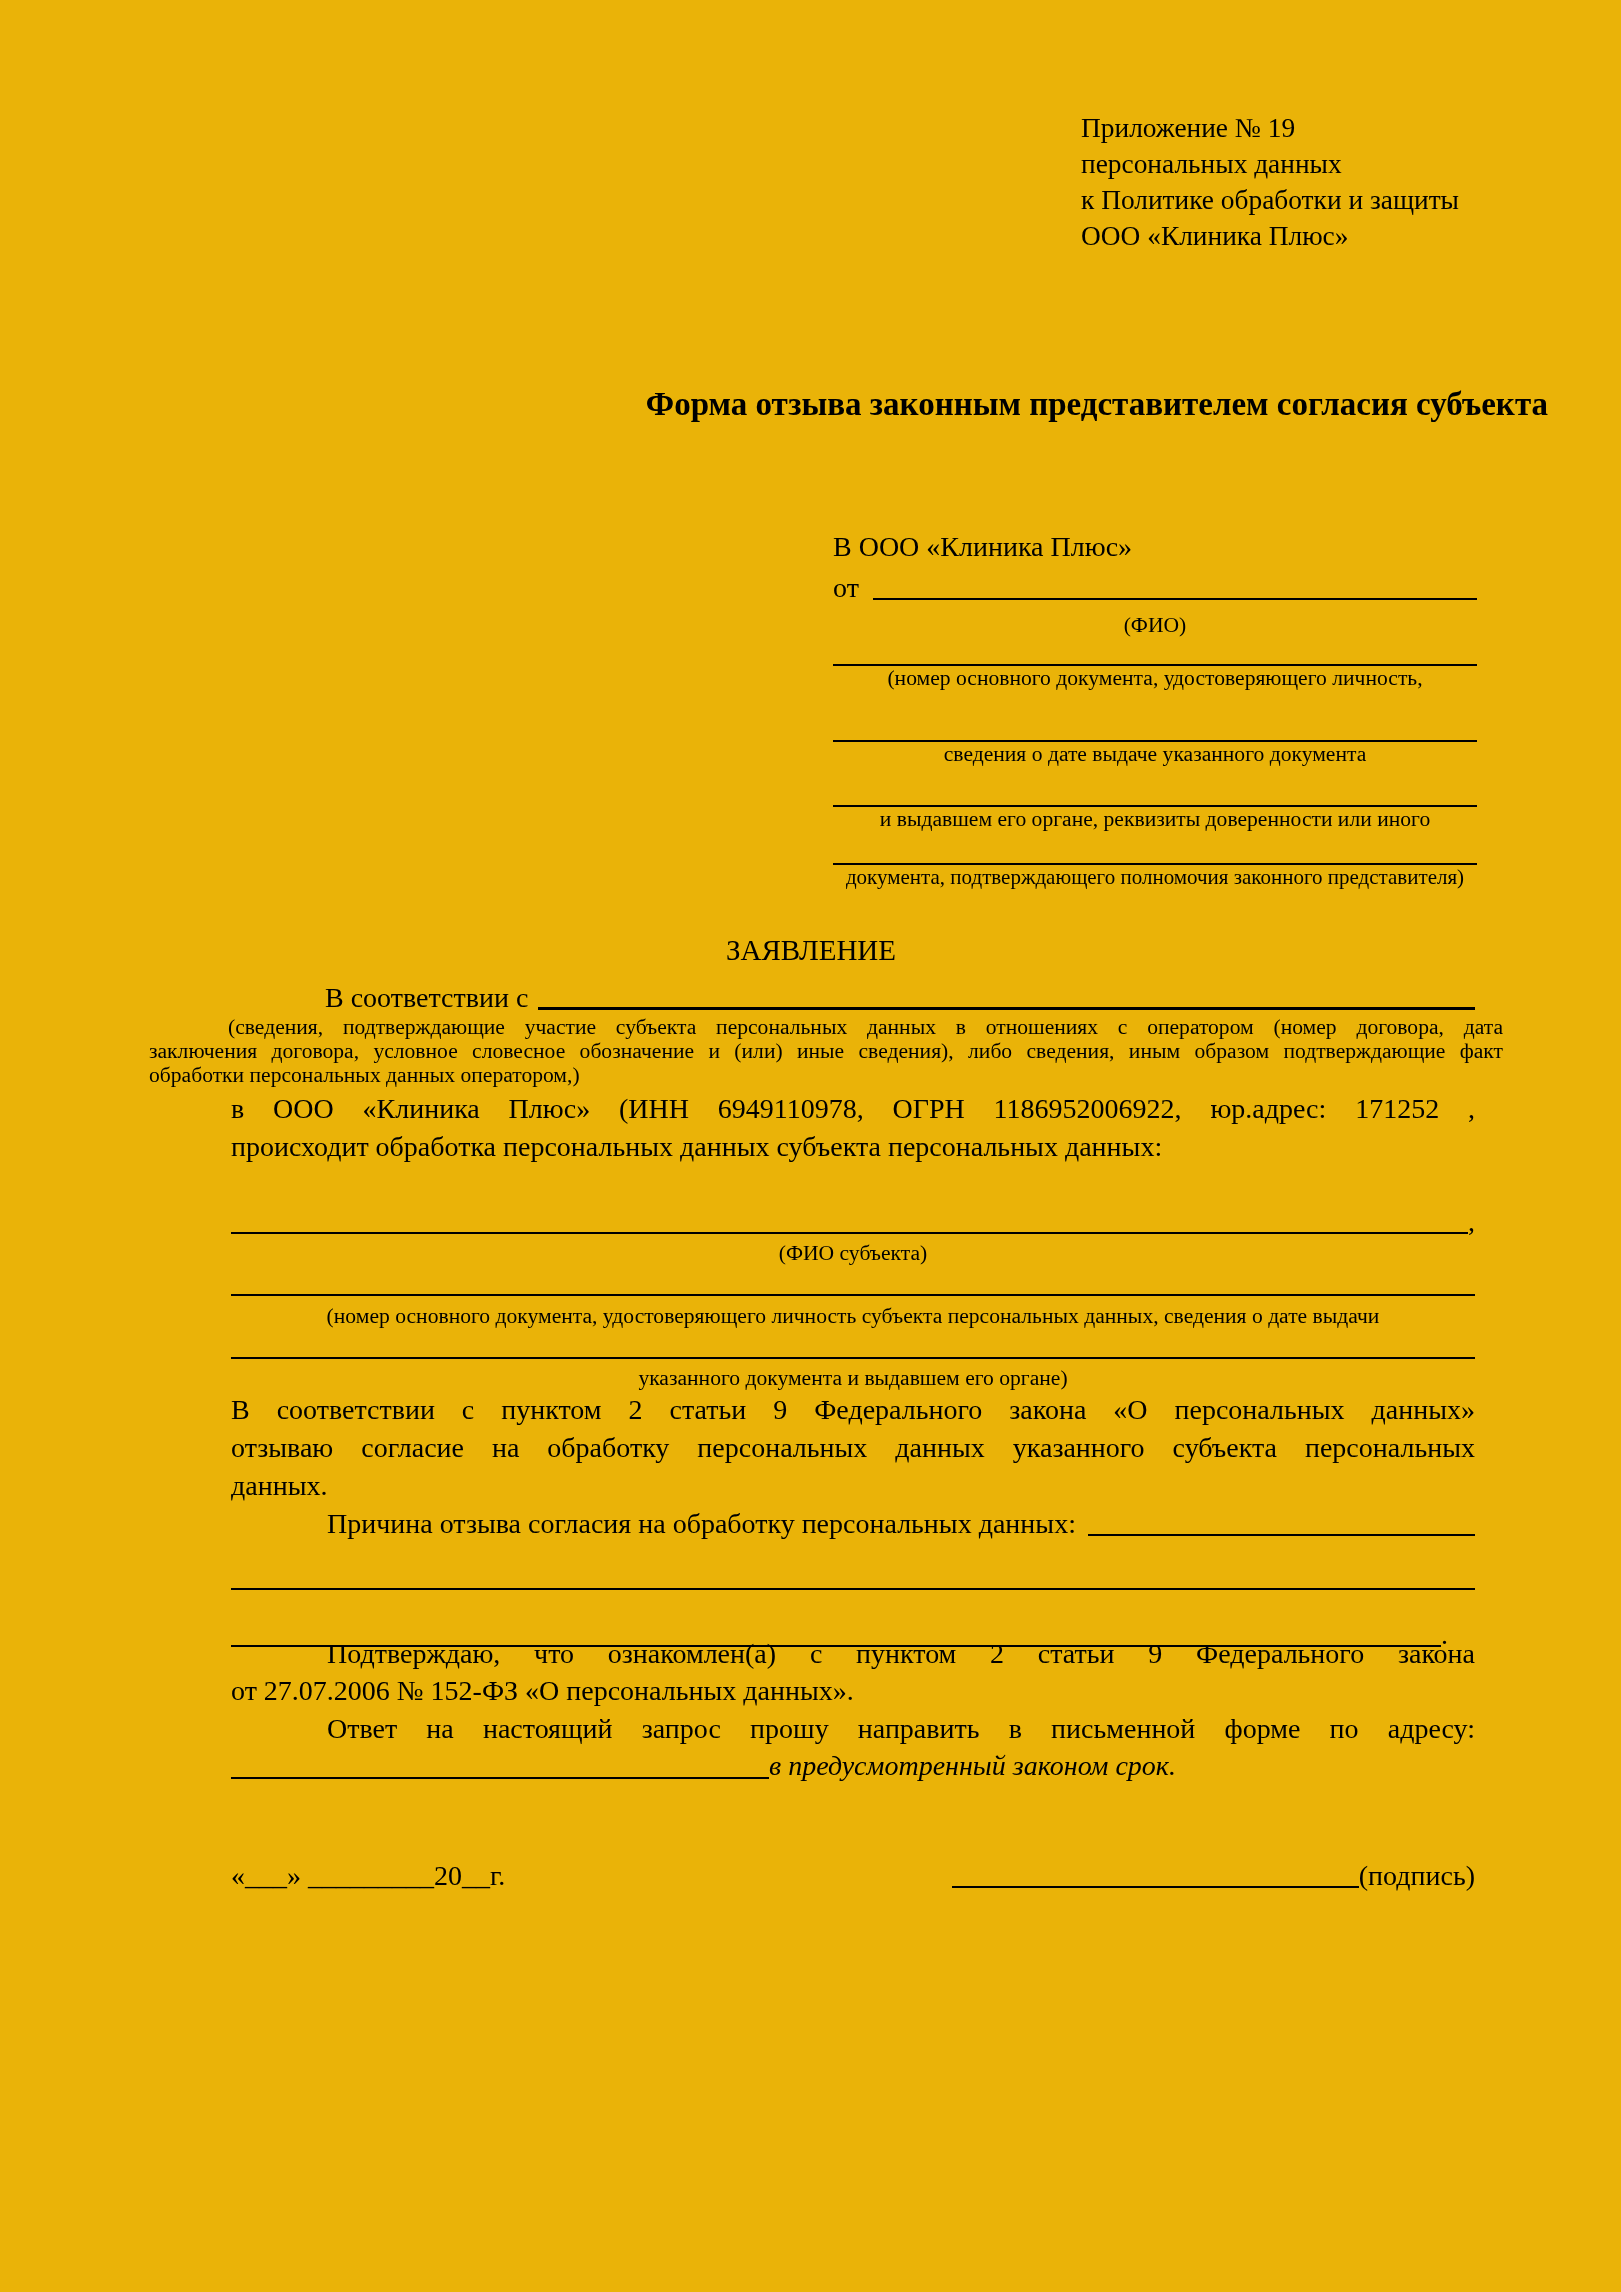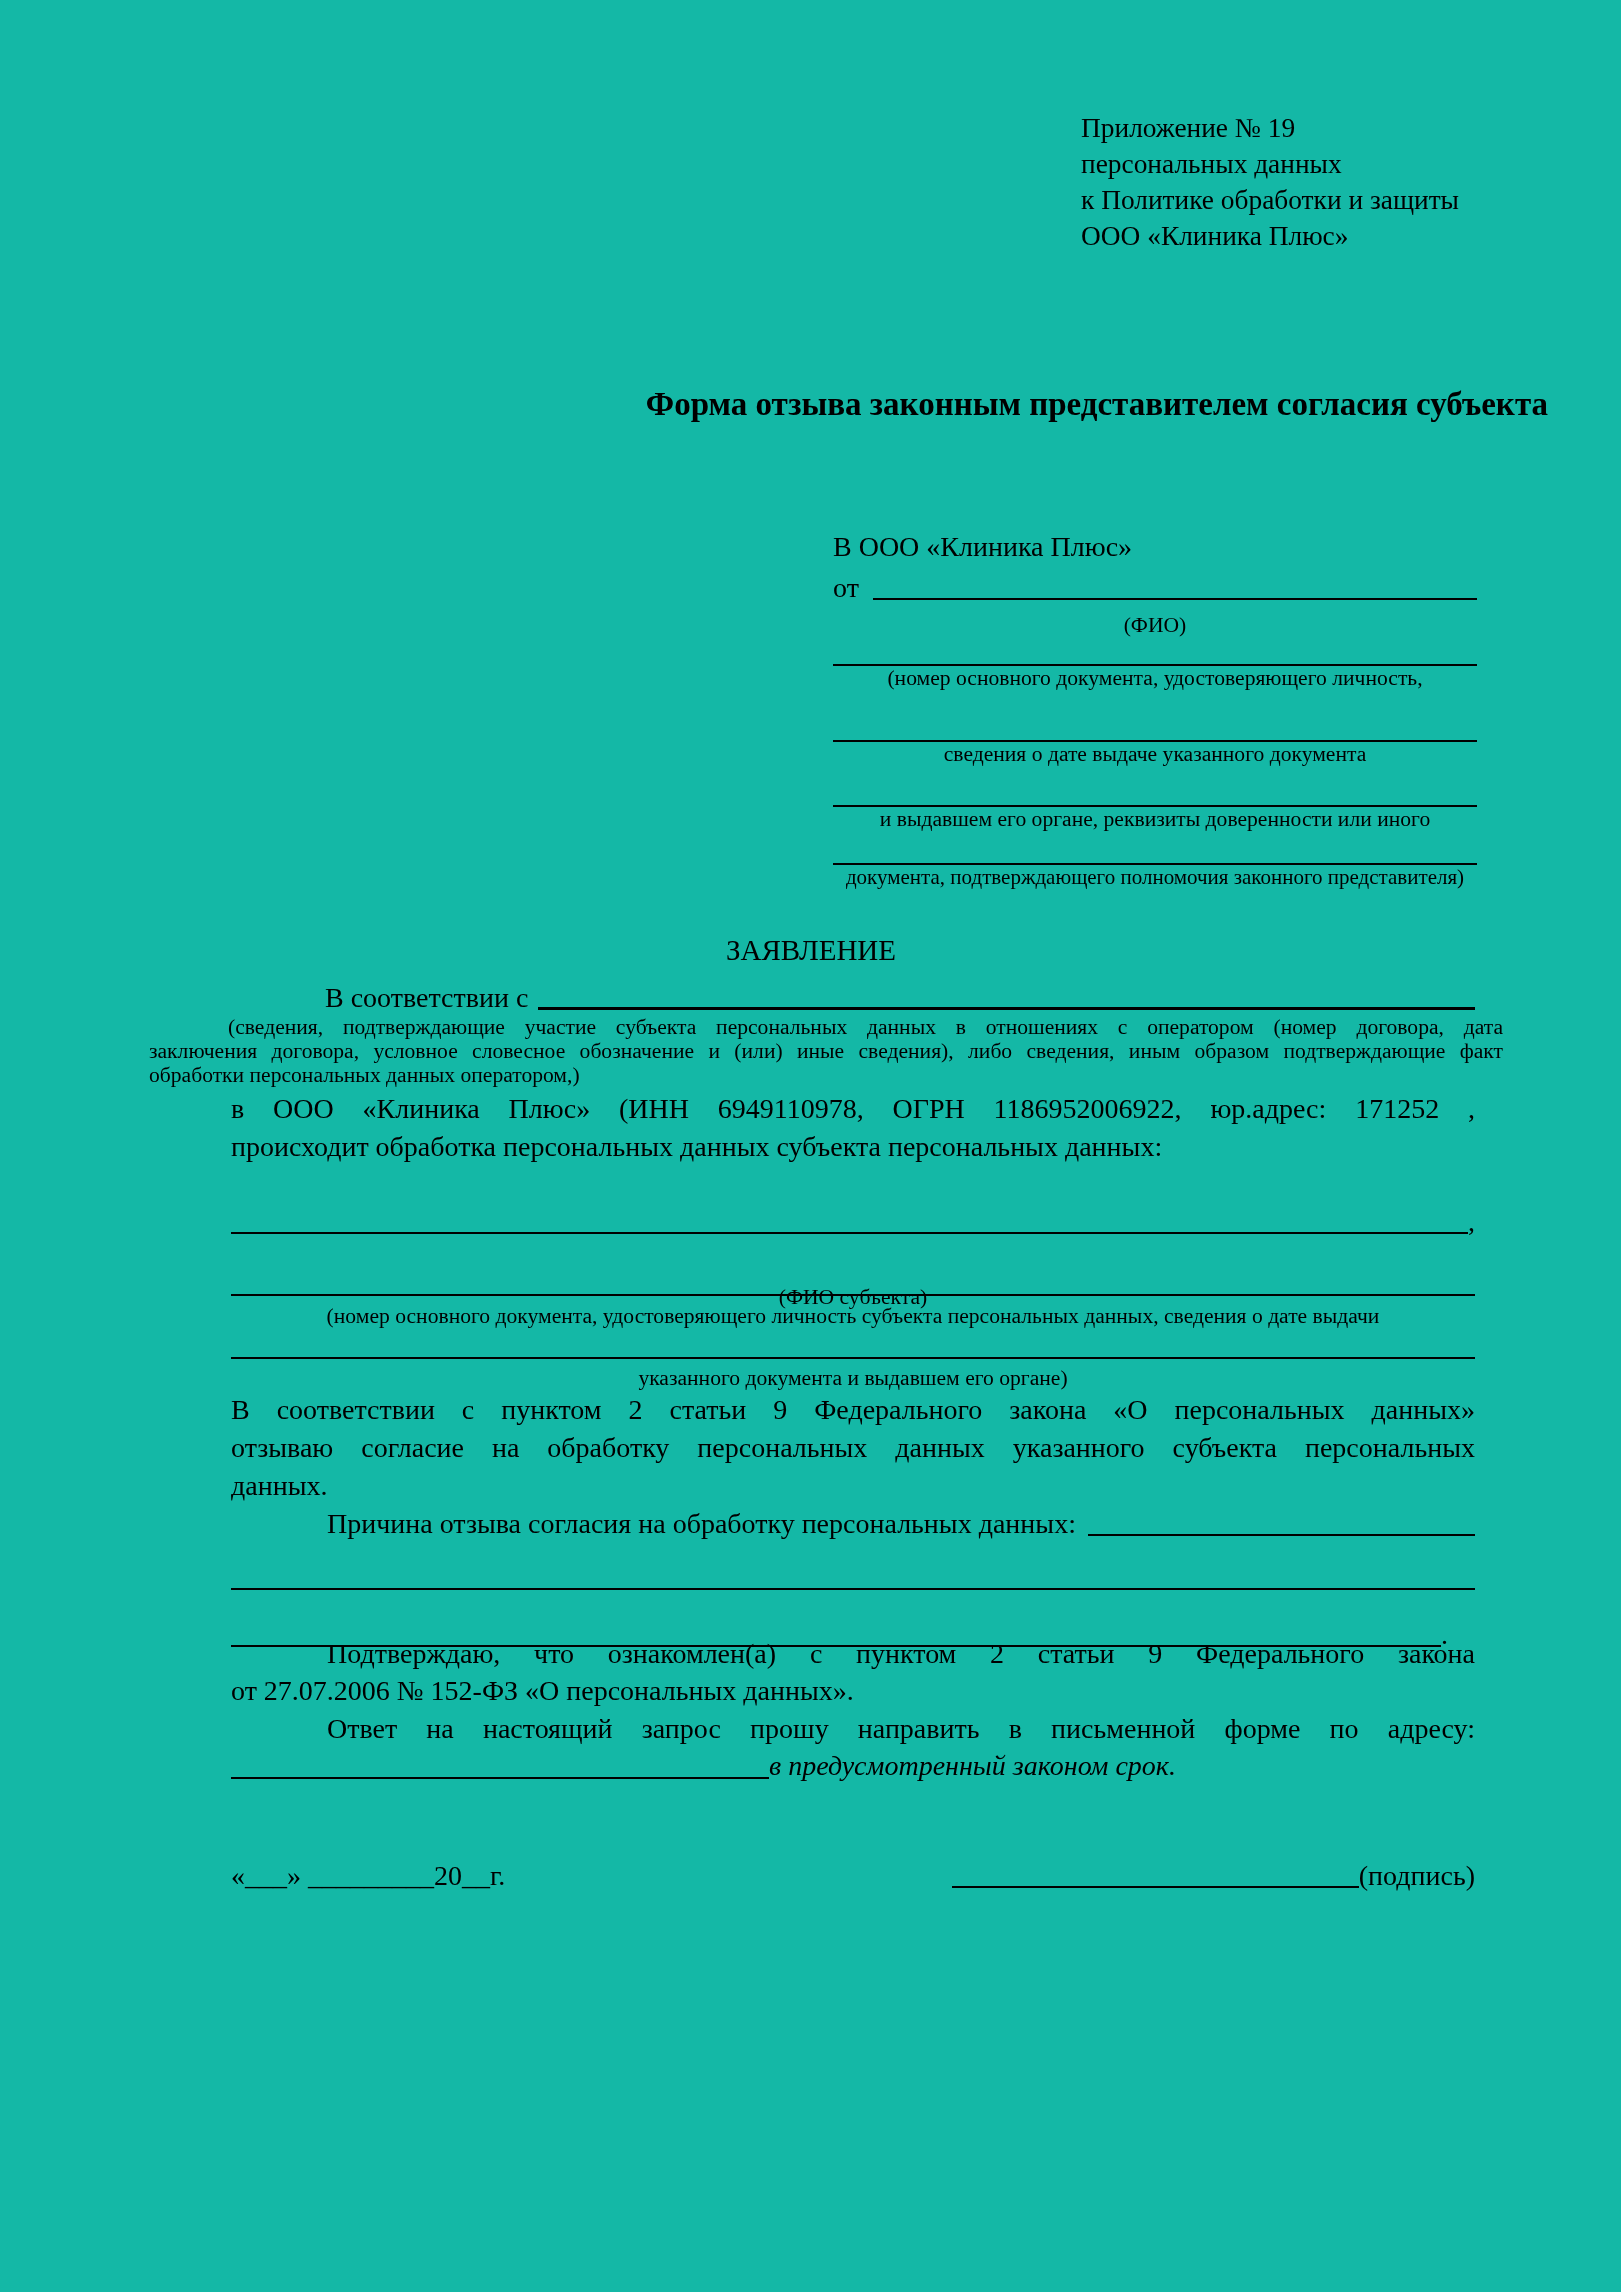--- a/index.html
+++ b/index.html
@@ -1,20 +1,20 @@
 <!DOCTYPE html>
 <html><head>
 <meta charset="utf-8">
 <style>
   html,body { margin:0; padding:0; background:#888; }
   .page {
     position:relative;
     width:1621px; height:2293px;
     margin:0 auto;
-    background:#14b8a6;
+    background:#eab308;
     color:#000;
     font-family:"Liberation Serif","DejaVu Serif",serif;
   }
   
   .abs { position:absolute; }
   .stretch { text-align:justify; text-align-last:justify; }
   .u-line { border-bottom:2.9px solid #000; height:11.8px; }
   .row { display:flex; align-items:flex-end; }
   .fill-line { flex:1 1 auto; border-bottom:2.9px solid #000; margin-bottom:4.9px; }
   .line-block { display:block; }
@@ -45,21 +45,21 @@
   .accordance .lbl { margin-left:94px; white-space:nowrap; padding-right:9.8px; }
   .accordance .fill-line { border-bottom-width:3.9px; }
 
   .small-print { top:1015px; left:149px; width:1354px; font-size:21.6px; line-height:24px; }
   .small-print .indent { text-indent:79px; }
 
   .op-para { top:1090px; left:231px; width:1244px; font-size:28px; line-height:38px; }
 
   .subj-row1 { top:1204px; left:231px; width:1244px; font-size:28px; line-height:35px; }
   .cap { font-size:21.6px; line-height:25.5px; text-align:center; }
-  .cap-fio-subj { top:1241px; left:231px; width:1244px;margin-top:44px; }
+  .cap-fio-subj { top:1241px; left:231px; width:1244px; }
   .subj-line2 { top:1294px; left:231px; width:1244px; height:0; }
   .cap-doc1 { top:1304px; left:231px; width:1244px; }
   .subj-line3 { top:1357px; left:231px; width:1244px; height:0; }
   .cap-doc2 { top:1366px; left:231px; width:1244px; }
 
   .law-para { top:1391px; left:231px; width:1244px; font-size:28px; line-height:38px; }
 
   .reason-row { top:1506px; left:231px; width:1244px; font-size:28px; line-height:35px; }
   .reason-row .lbl { margin-left:96px; white-space:nowrap; padding-right:11.8px; }
 

